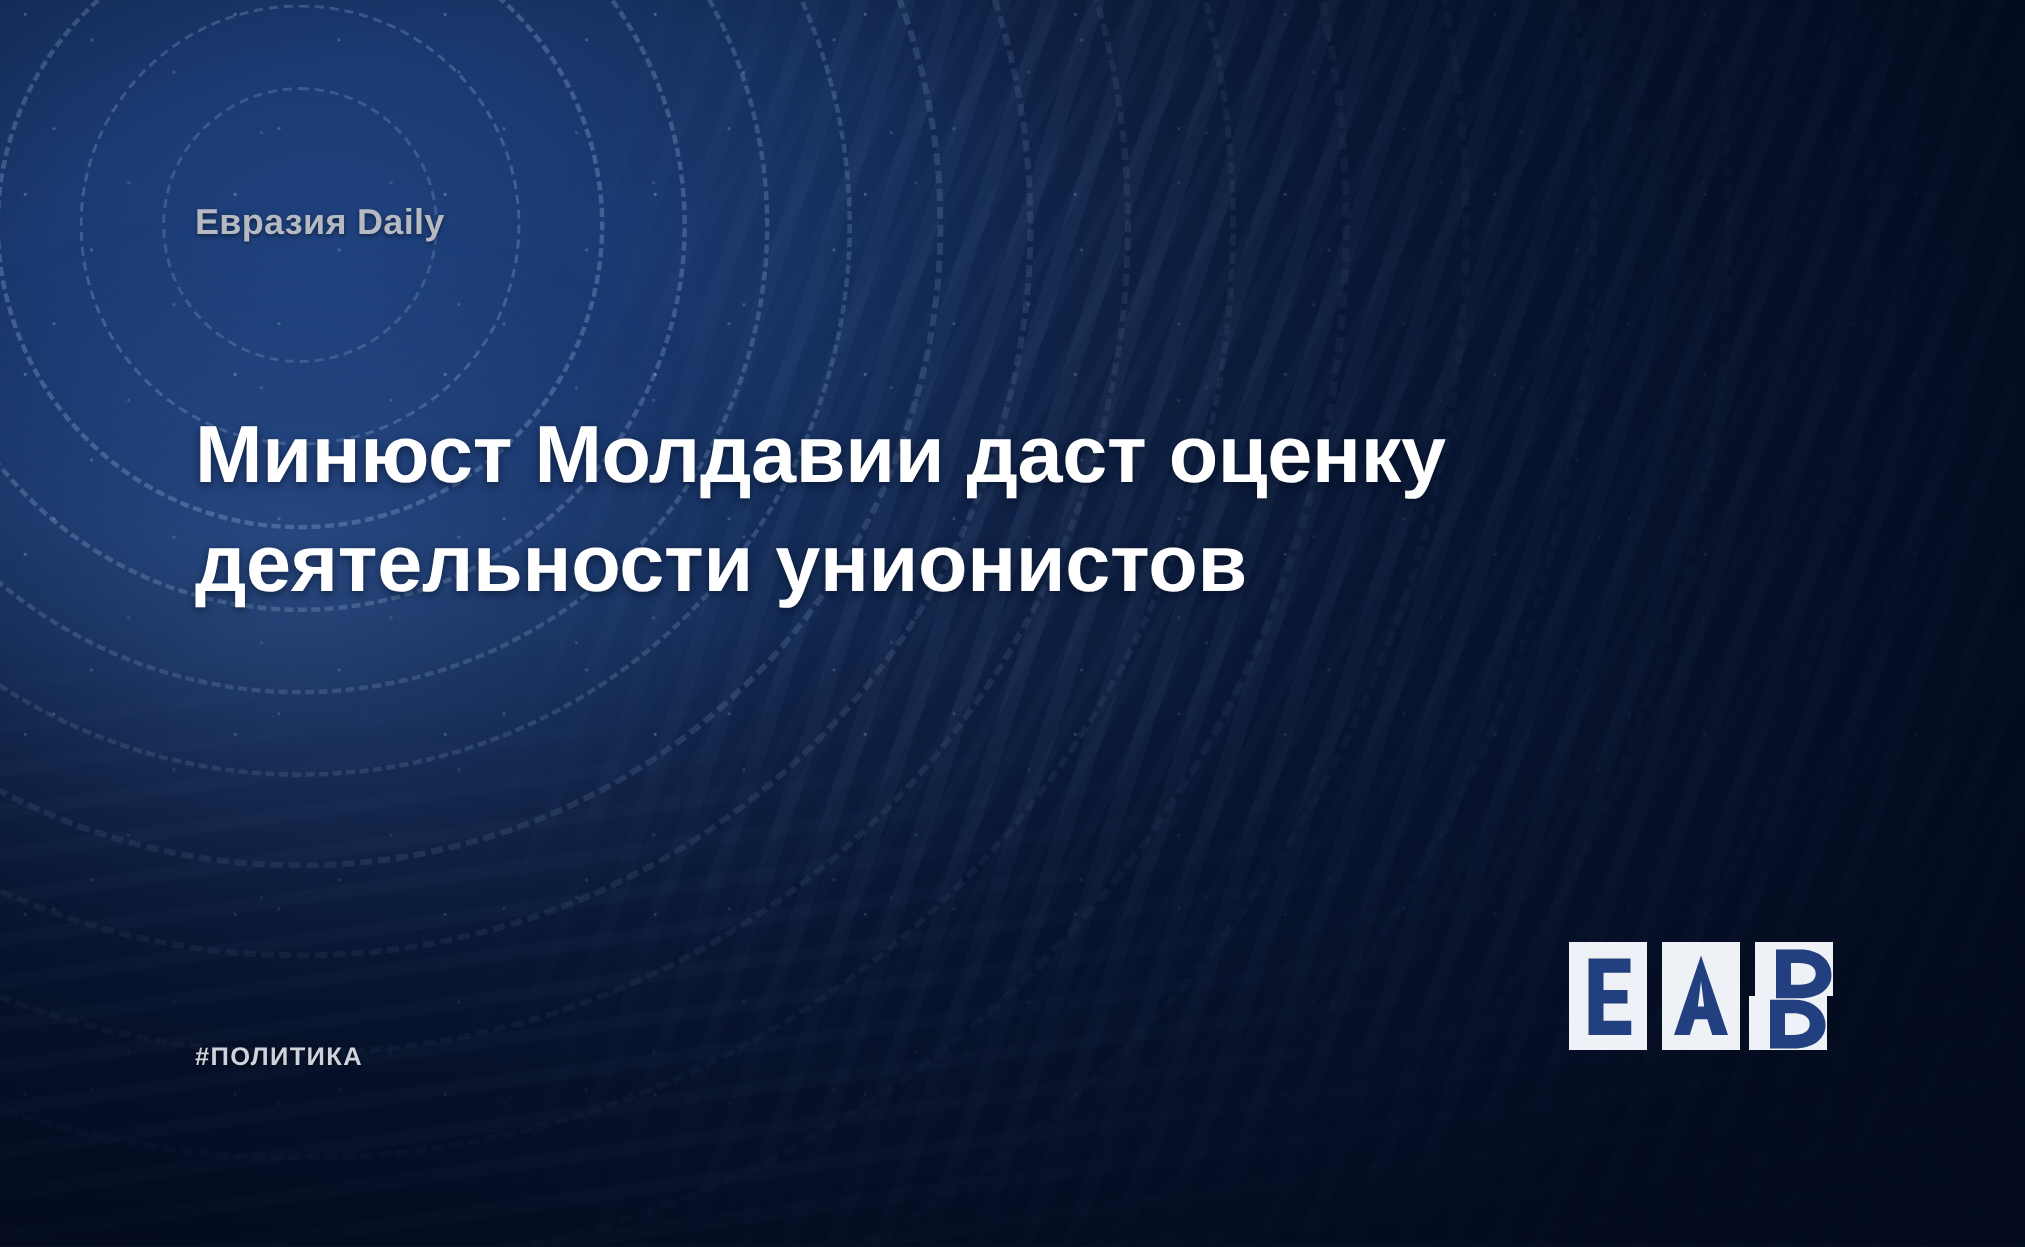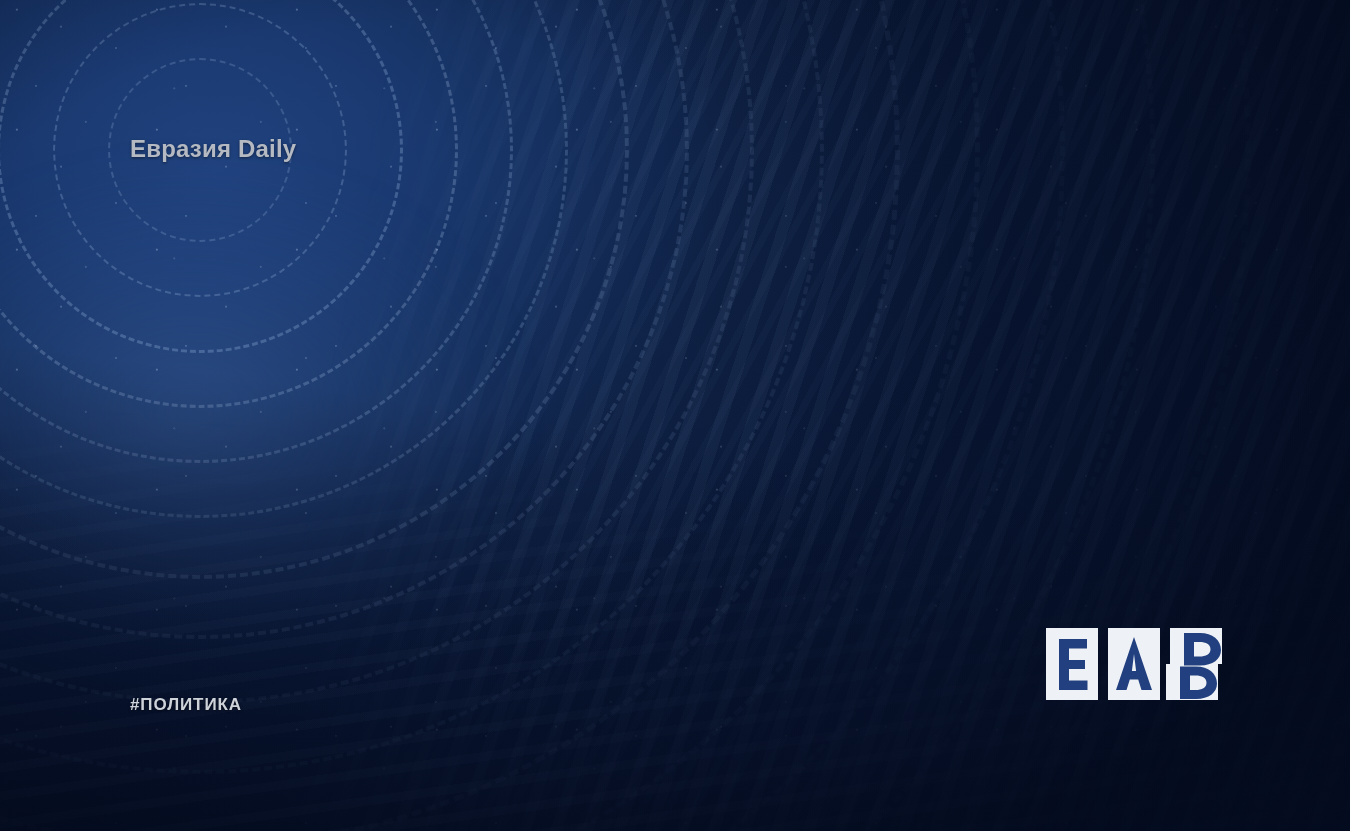--- a/index.html
+++ b/index.html
@@ -217,20 +217,21 @@
   <div class="streaks-bottom"></div>
   <div class="grain"></div>
   <div class="bg-dark-right"></div>
   <div class="bg-dark-bottom"></div>
   <div class="bg-vignette"></div>
 
   <div class="content">
 
     <div class="site-name">Евразия Daily</div>
 
+    <h1 class="headline">Минюст Молдавии даст оценку деятельности унионистов</h1>
 
     <div class="hashtag">#ПОЛИТИКА</div>
 
     <div class="logo">
 
       <div class="logo-tile">
         <div class="plate"></div>
         <svg viewBox="0 0 52 72">
           <path d="M13 11 H41 V20.5 H23 V32 H39 V41 H23 V52.5 H41.5 V62 H13 Z" fill="#22407f"></path>
         </svg>

